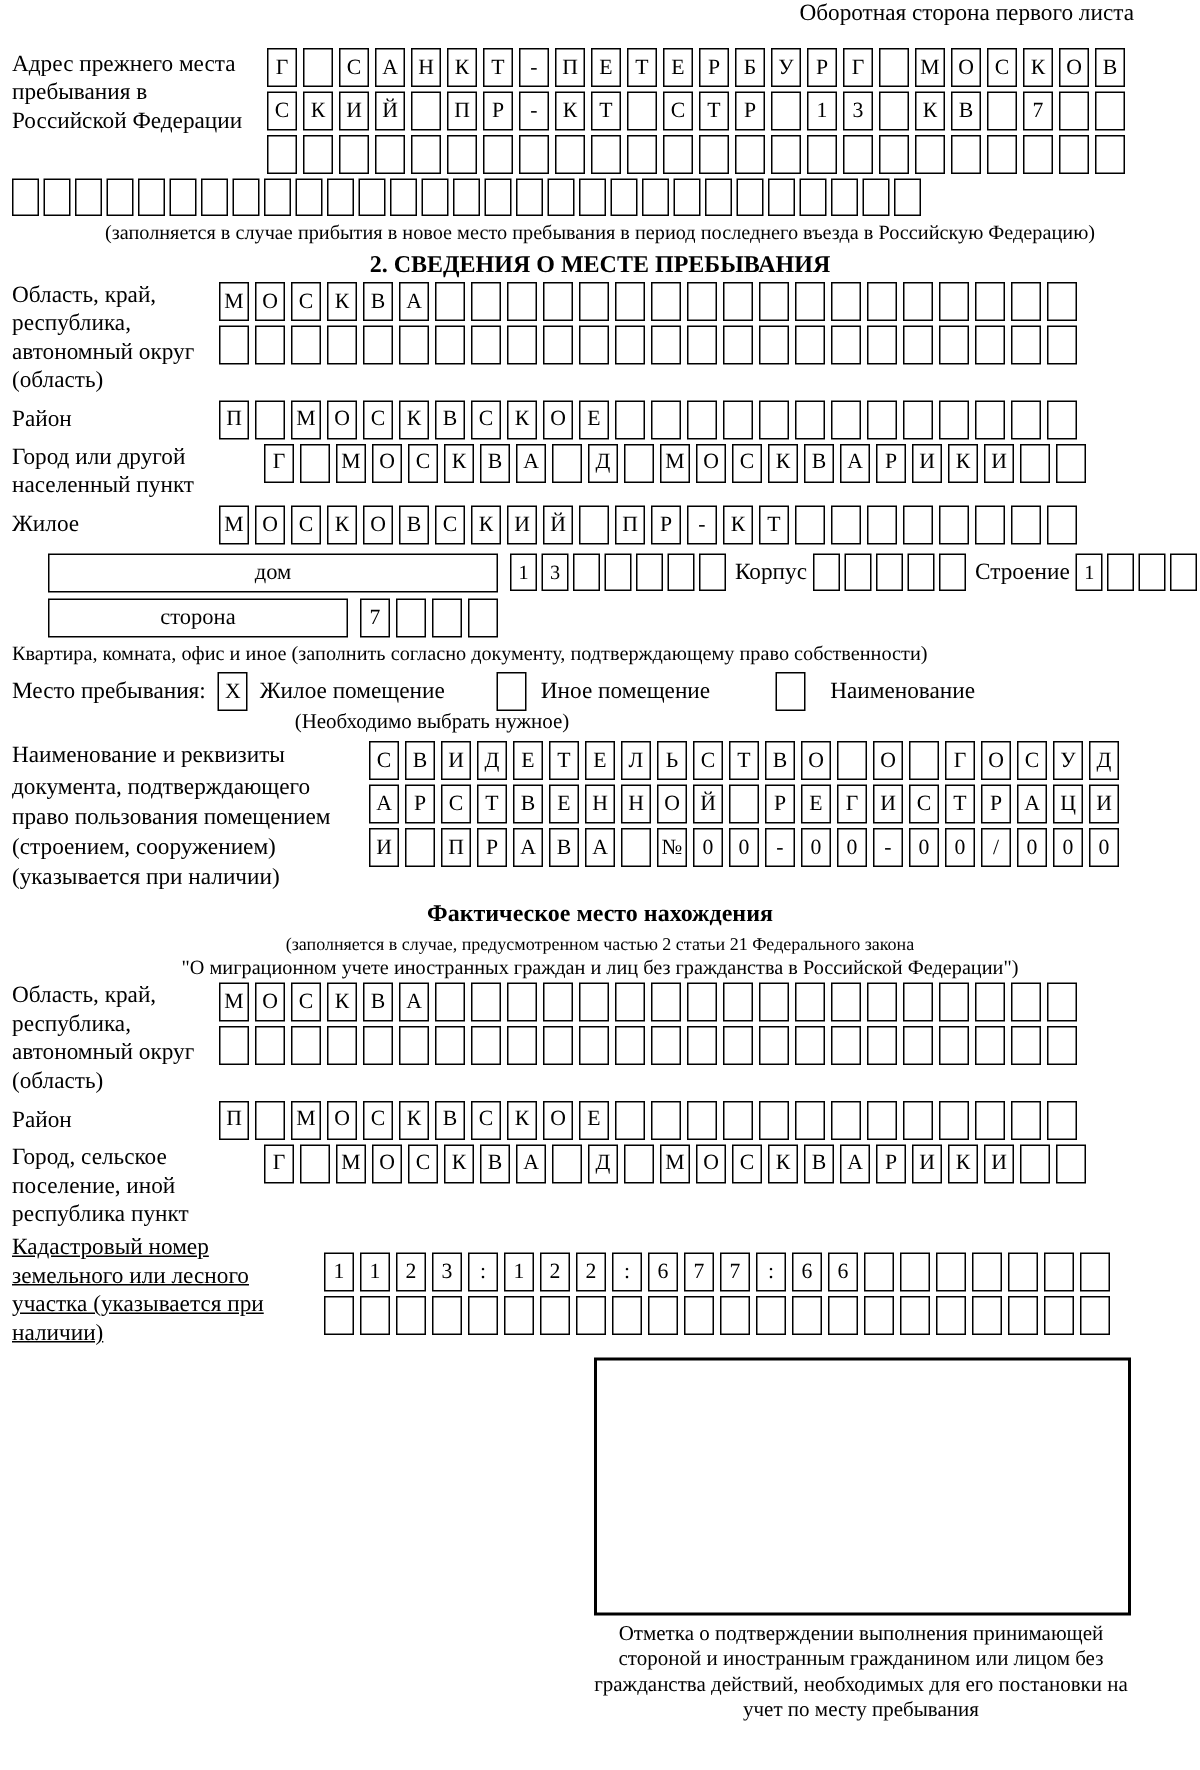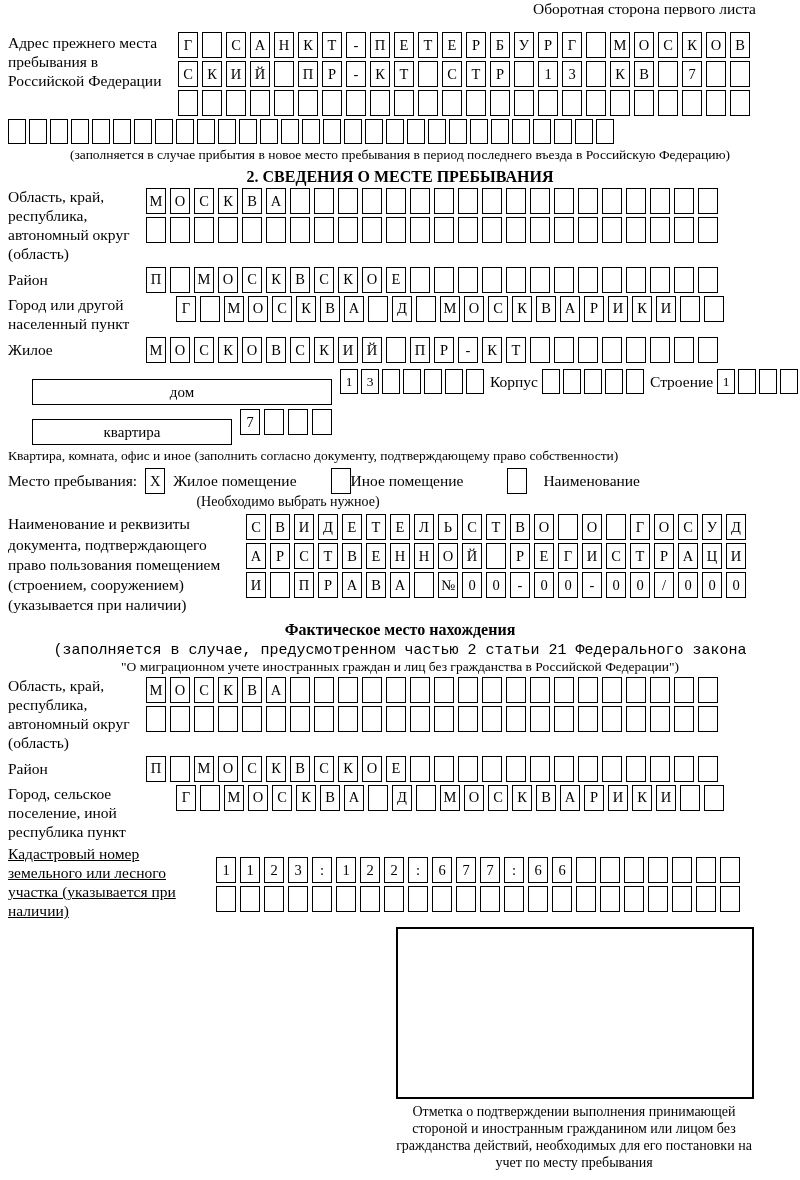--- a/index.html
+++ b/index.html
@@ -10,21 +10,21 @@
   .fl{flex:none;font-size:15.5px;line-height:1.22;}
   .stack{display:flex;flex-direction:column;gap:3px;}
   .cells{display:flex;gap:4px;flex:none;}
   .cell{box-sizing:border-box;flex:none;width:20px;height:26px;border:1.7px solid #000;
         display:flex;align-items:center;justify-content:center;font-size:14.5px;background:#fff;}
   .cells-s{gap:3px;}
   .cells-s .cell{width:18px;height:25px;font-size:13.5px;}
   .caption{font-size:13.5px;text-align:center;margin-top:3px;}
   .sect-title{font-size:16px;font-weight:bold;text-align:center;margin-top:5px;}
   .widebox{box-sizing:border-box;height:26px;border:1.7px solid #000;display:flex;
-           align-items:center;justify-content:center;font-size:15px;flex:none;margin-top:10px;}
+           align-items:center;justify-content:center;font-size:15px;flex:none;}
   .inl-label{font-size:15.5px;line-height:26px;flex:none;}
   .note-c{font-size:14px;text-align:center;}
   .stamp-box{box-sizing:border-box;border:2px solid #000;width:358px;height:172px;margin-left:388px;margin-top:6px;}
   .stamp-cap{width:372px;margin-left:380px;text-align:center;font-size:14px;line-height:1.22;margin-top:4px;}
   .mt2{margin-top:2px;} .mt3{margin-top:3px;} .mt4{margin-top:4px;} .mt6{margin-top:6px;}
 </style>
 </head>
 <body>
 
 <div class="page">
@@ -318,36 +318,36 @@
     <div class="inl-label" style="margin-left:6px;">Строение</div>
     <div class="cells cells-s" style="margin-left:4px;">
         <span class="cell">1</span>
         <span class="cell"></span>
         <span class="cell"></span>
         <span class="cell"></span>
       </div>
   </div>
 
   <div class="field mt4" style="margin-left:24px;">
-    <div class="widebox" style="width:200px;">квартира</div>
+    <div class="widebox" style="width:200px;">сторона</div>
     <div class="cells" style="margin-left:8px;">
         <span class="cell">7</span>
         <span class="cell"></span>
         <span class="cell"></span>
         <span class="cell"></span>
       </div>
   </div>
   <div class="caption" style="text-align:left;margin-left:0;">Квартира, комната, офис и иное (заполнить согласно документу, подтверждающему право собственности)</div>
 
   <div class="field mt4">
     <div class="inl-label">Место пребывания:</div>
     <span class="cell" style="margin-left:8px;">X</span>
     <div class="inl-label" style="margin-left:8px;">Жилое помещение</div>
     <span class="cell" style="margin-left:34px;"></span>
-    <div class="inl-label" style="margin-left:0;">Иное помещение</div>
+    <div class="inl-label" style="margin-left:10px;">Иное помещение</div>
     <span class="cell" style="margin-left:44px;"></span>
     <div class="inl-label" style="margin-left:16px;">Наименование</div>
   </div>
   <div class="note-c" style="width:560px;">(Необходимо выбрать нужное)</div>
 
   <div class="field mt4">
     <div class="fl" style="width:238px;line-height:1.3;">Наименование и реквизиты документа, подтверждающего право пользования помещением (строением, сооружением) (указывается при наличии)</div>
     <div class="stack">
       <div class="cells">
           <span class="cell">С</span>
@@ -415,21 +415,21 @@
           <span class="cell">0</span>
           <span class="cell">/</span>
           <span class="cell">0</span>
           <span class="cell">0</span>
           <span class="cell">0</span>
         </div>
     </div>
   </div>
 
   <div class="sect-title mt6">Фактическое место нахождения</div>
-  <div class="note-c mt3" style="font-size:15px;font-family:Liberation Mono, monospace;">(заполняется в случае, предусмотренном частью 2 статьи 21 Федерального закона</div>
+  <div class="note-c mt3" style="font-size:12px;">(заполняется в случае, предусмотренном частью 2 статьи 21 Федерального закона</div>
   <div class="note-c" style="font-size:13.5px;">"О миграционном учете иностранных граждан и лиц без гражданства в Российской Федерации")</div>
 
   <div class="field mt2">
     <div class="fl" style="width:138px;">Область, край, республика, автономный округ (область)</div>
     <div class="stack">
       <div class="cells">
           <span class="cell">М</span>
           <span class="cell">О</span>
           <span class="cell">С</span>
           <span class="cell">К</span>

